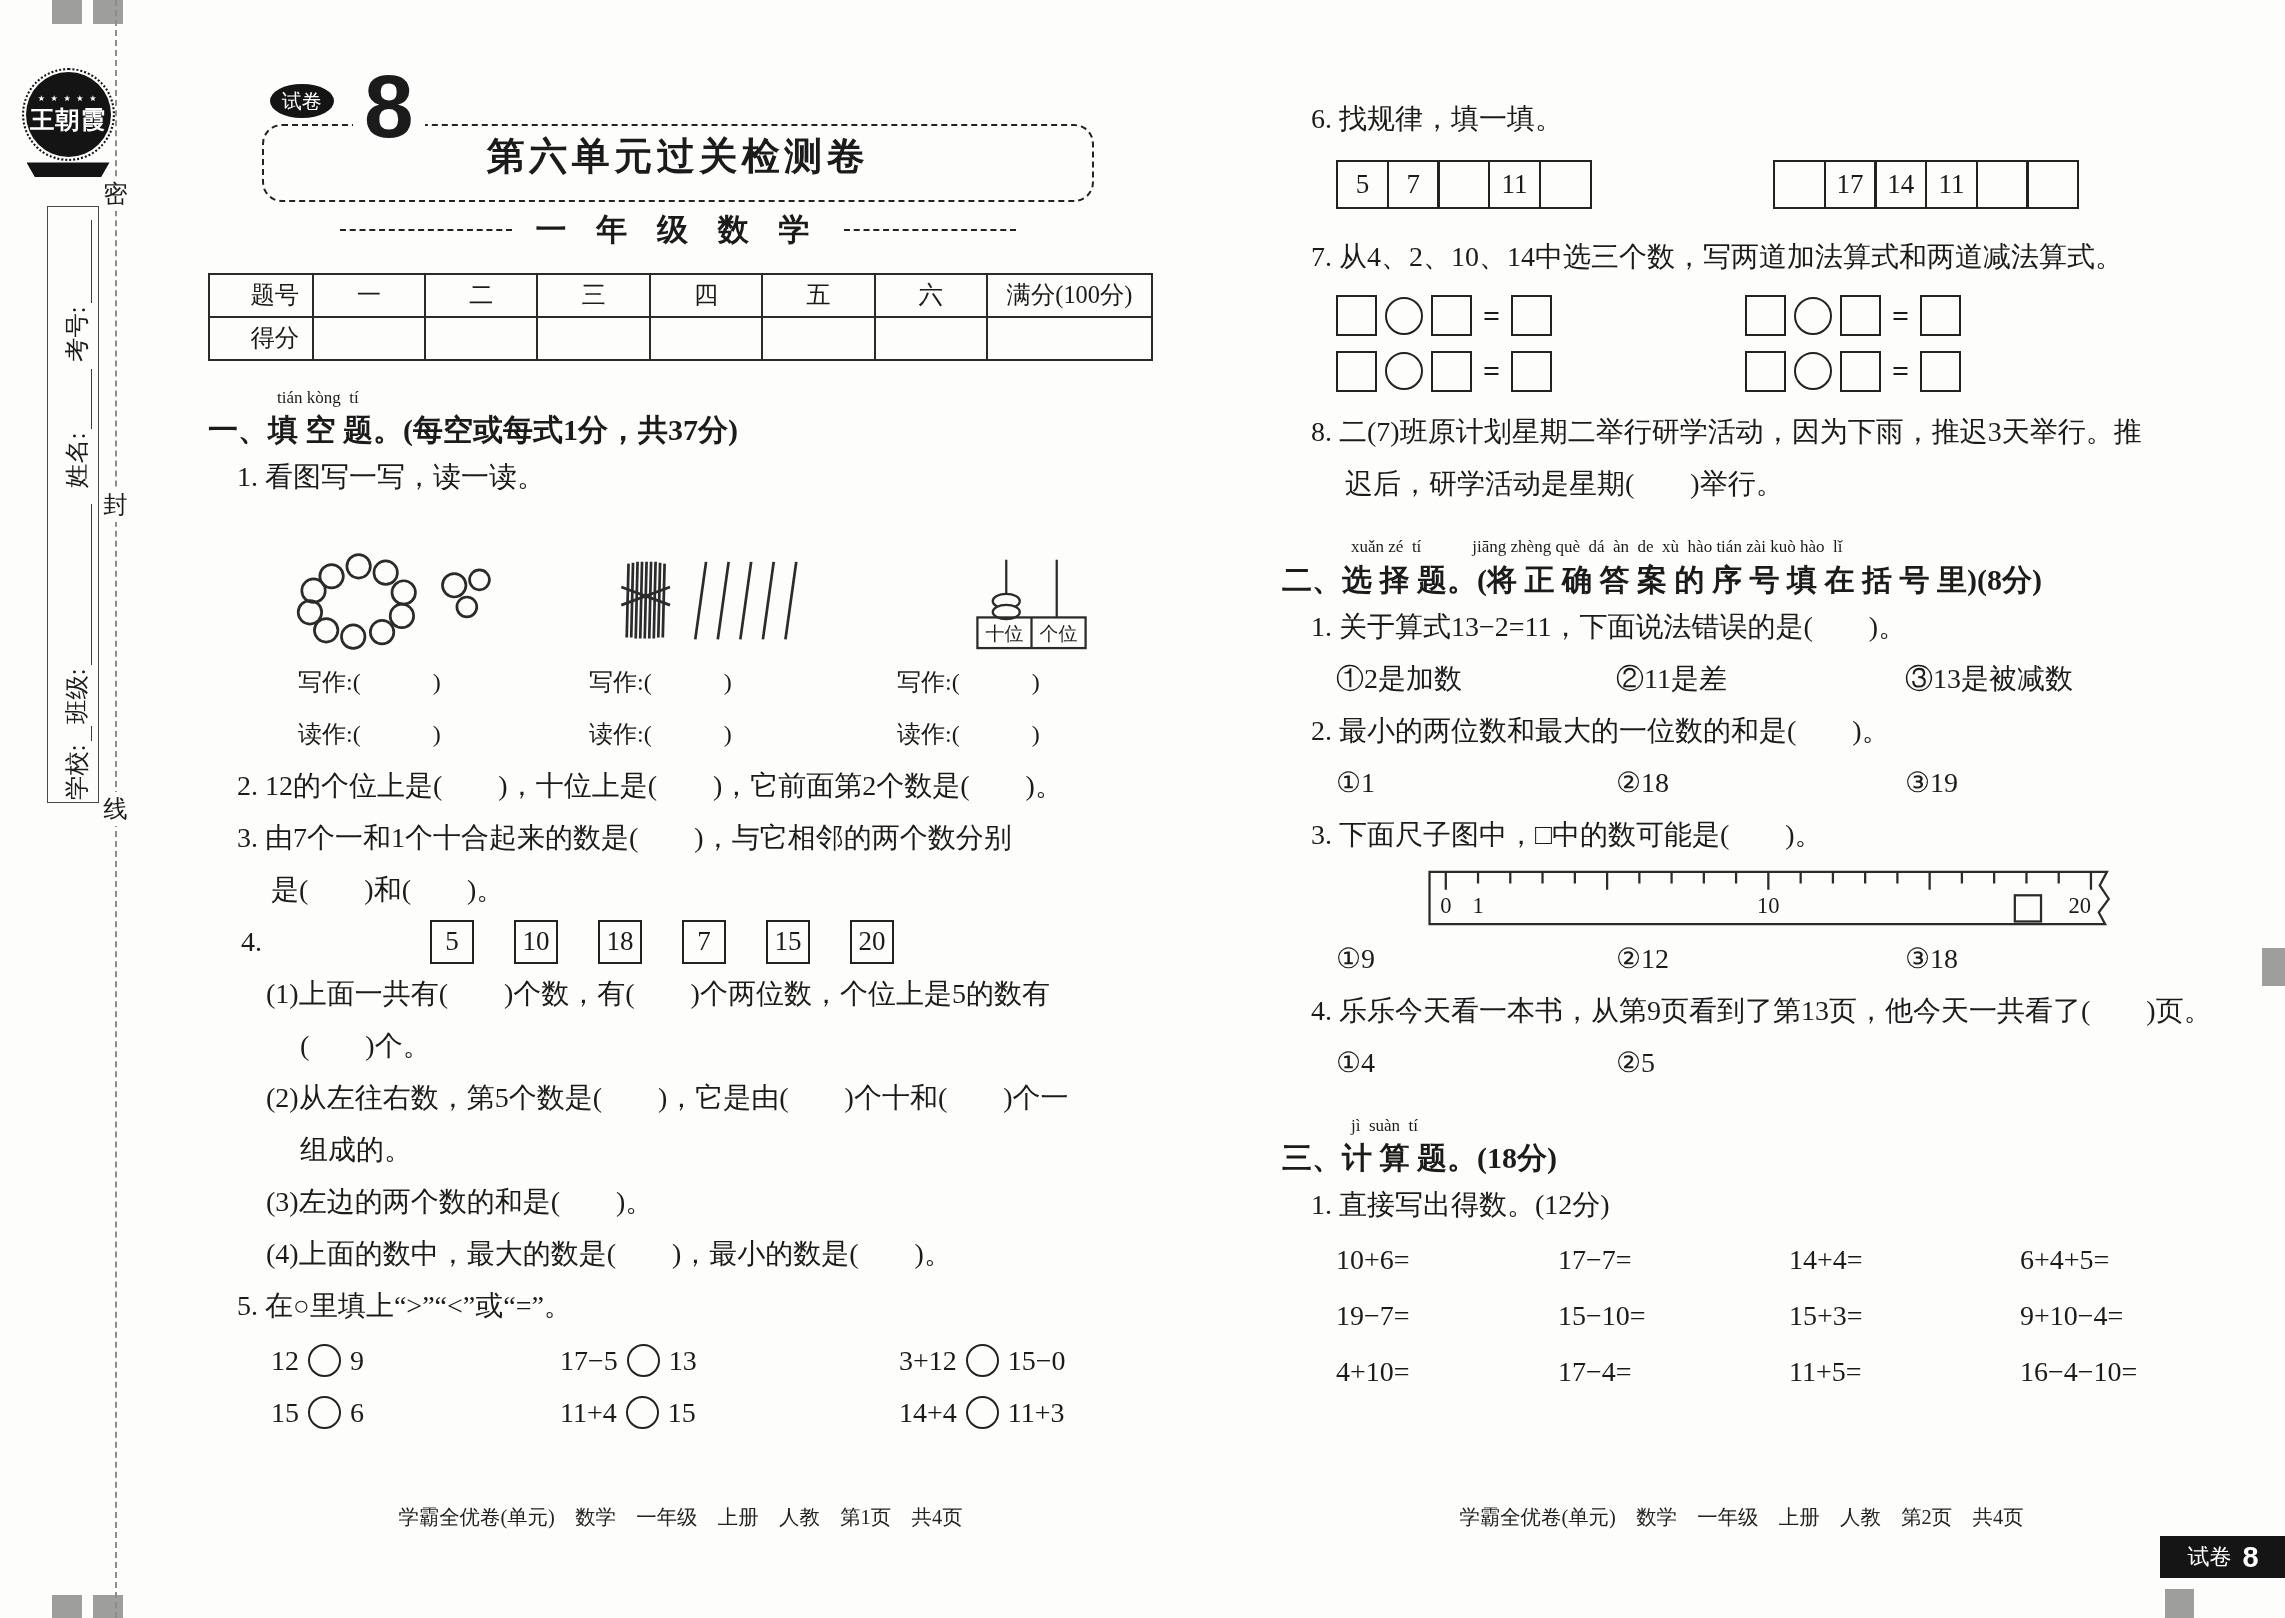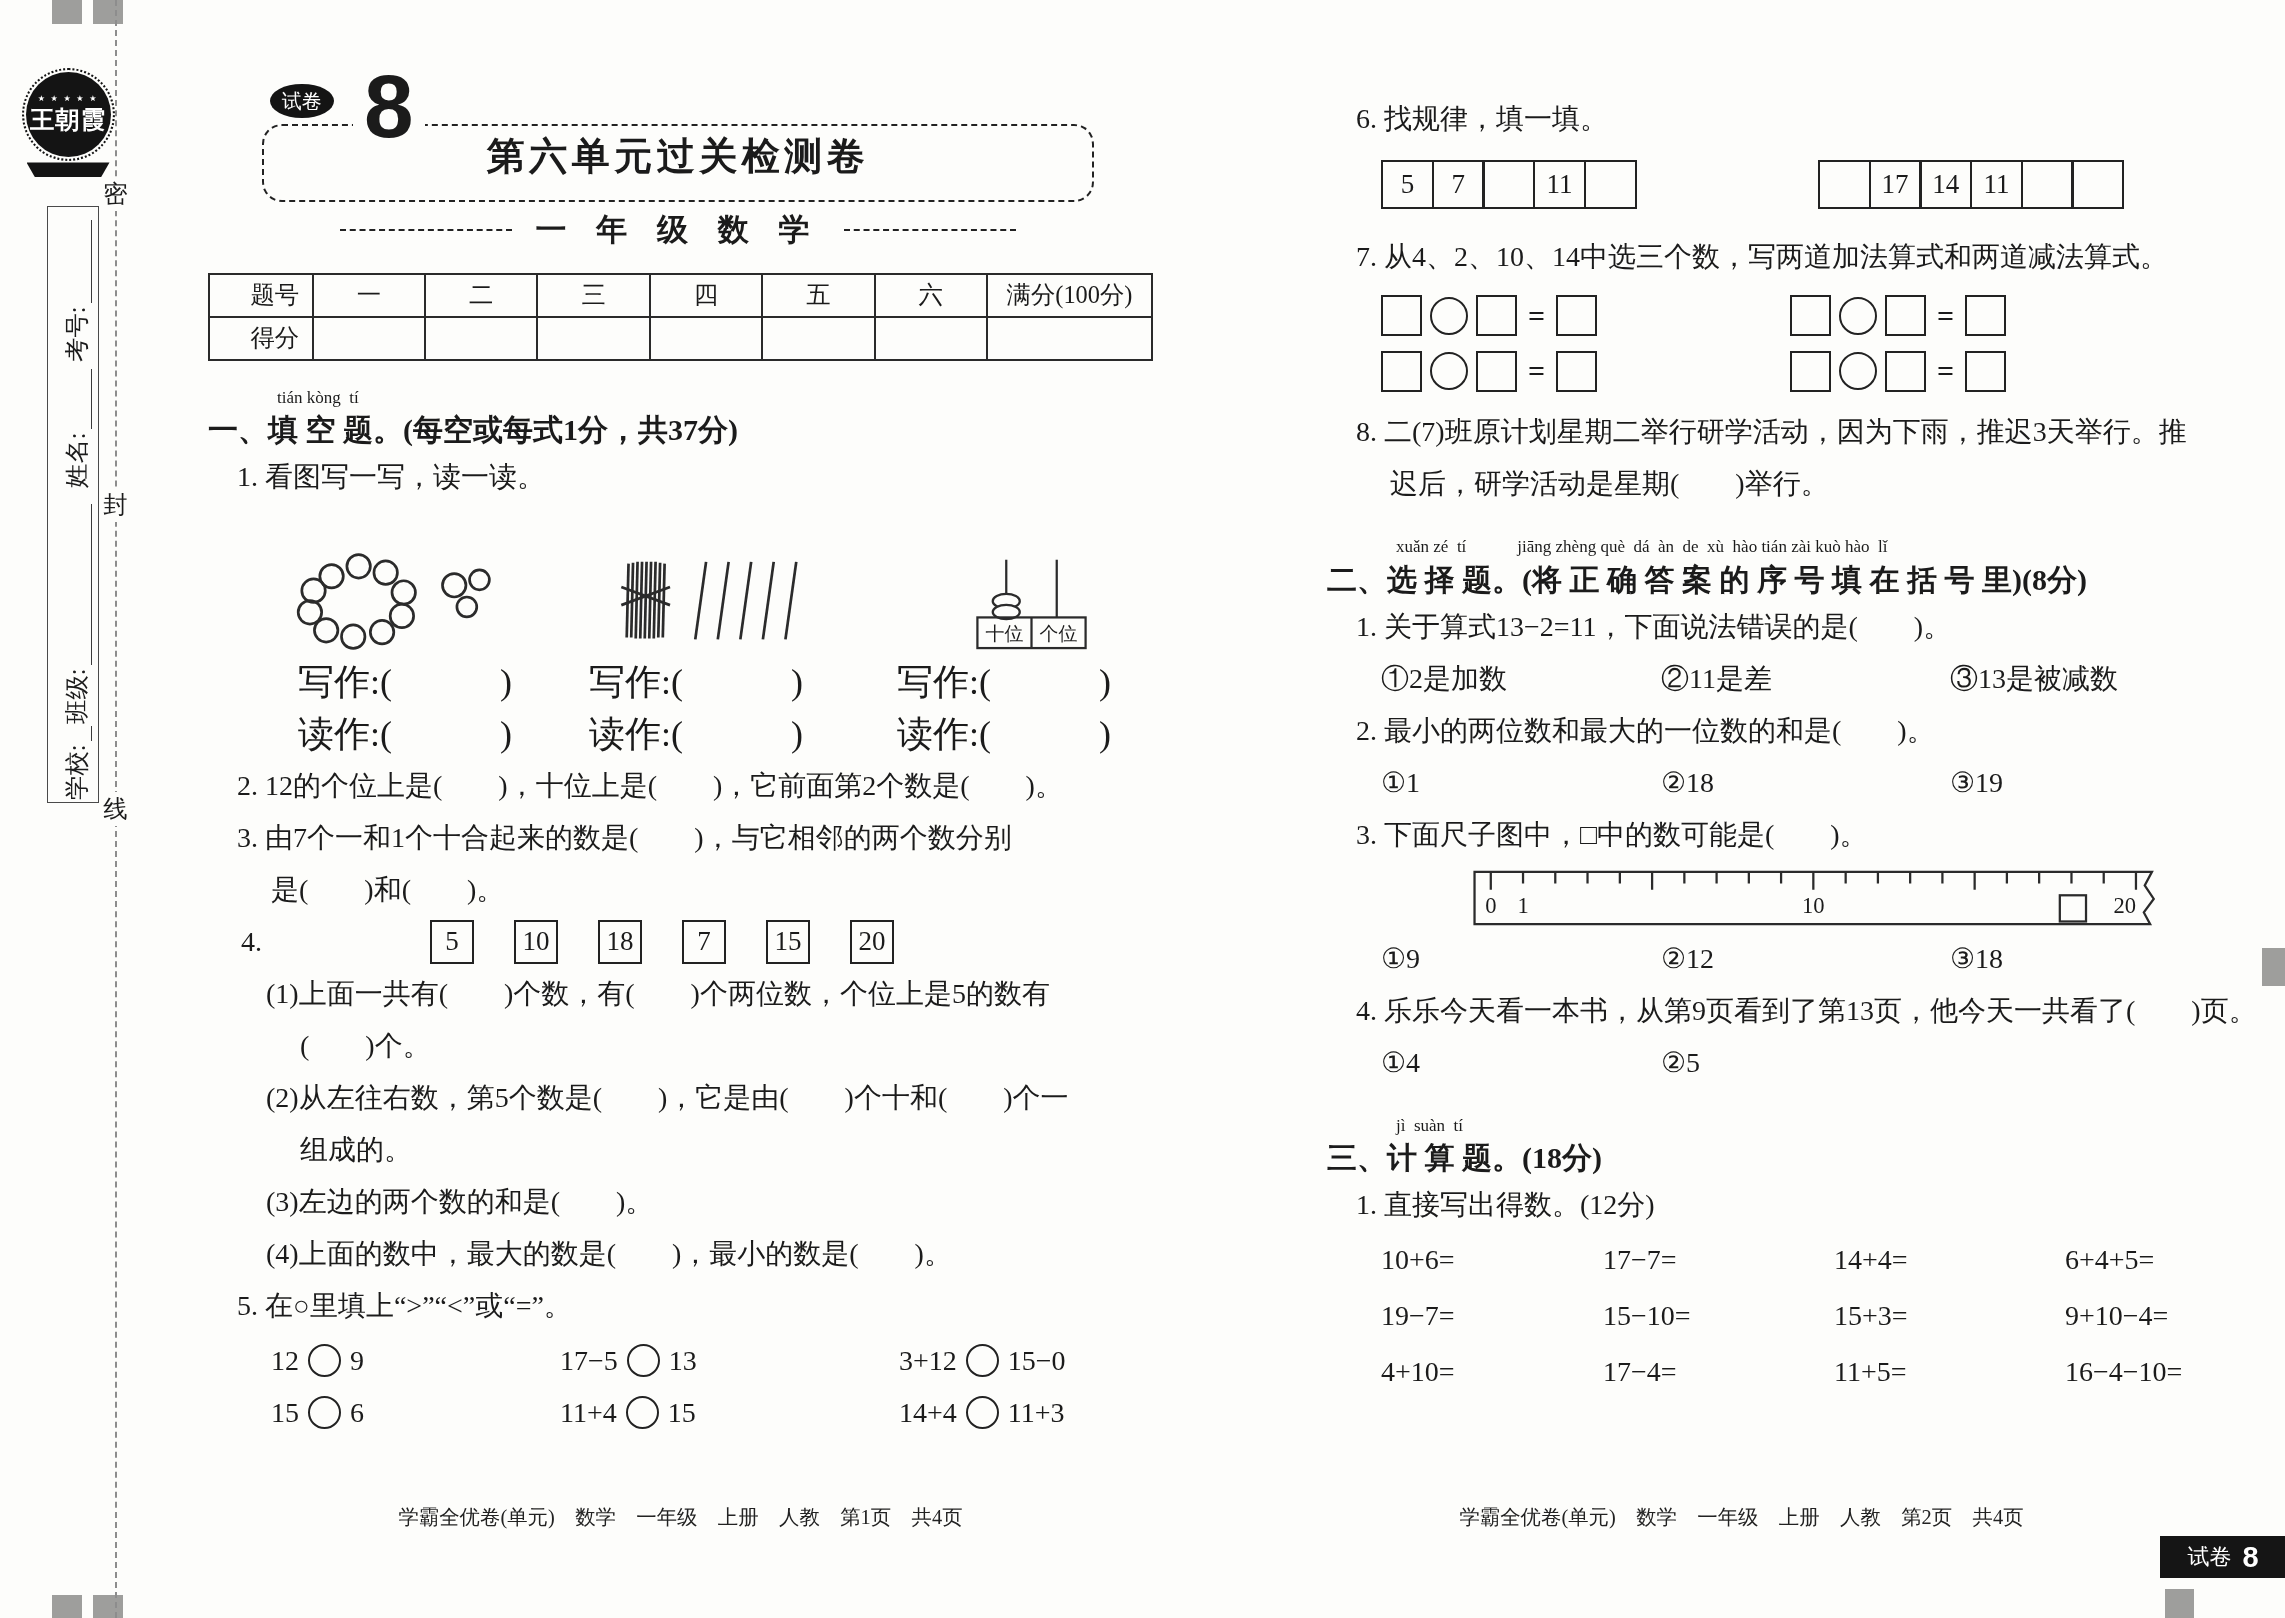--- a/index.html
+++ b/index.html
@@ -25,21 +25,21 @@
   .vfield { position:absolute; left:57px; height:40px; display:flex; align-items:center;
             transform-origin:0 0; transform:rotate(-90deg); font-size:24.4px; }
   .fline { display:inline-block; border-bottom:1.8px solid #3a3a3a; height:29px; margin-left:3.6px; }
 
   .seal-dash { position:absolute; left:115px; top:0; height:1618px; border-left:2.3px dashed #8d8d8d; }
   .seal-char { position:absolute; left:101px; width:29px; height:34px; background:#fdfdfb;
                font-size:24.4px; line-height:34px; text-align:center; z-index:2; }
 
   
   .col-left  { position:absolute; left:208px;  top:68px; width:945px; }
-  .col-right { position:absolute; left:1327px; top:68px; width:959px; }
+  .col-right { position:absolute; left:1282px; top:68px; width:959px; }
 
   
   .paper-header { position:relative; height:181px; }
   .dash-frame { position:absolute; left:54px; top:56px; width:832px; height:78px;
                 border:2.3px dashed #222; border-radius:20px; }
   .badge-oval { position:absolute; left:62px; top:16.3px; background:#141414; color:#fff;
                 border-radius:50%; font-size:20px; padding:3.6px 11.8px; z-index:3; }
   .paper-no { position:absolute; left:145px; top:-12.7px; font-size:89px; font-weight:bold;
               font-family:"Liberation Sans","DejaVu Sans",sans-serif;
               background:#fdfdfb; padding:0 11px; z-index:2; line-height:1.15; }
@@ -62,21 +62,21 @@
   .q       { font-size:28px; line-height:52px; padding-left:29px; }
   .q-cont  { font-size:28px; line-height:52px; padding-left:63px; }
   .q-sub   { font-size:28px; line-height:52px; padding-left:58px; }
   .q-sub-c { font-size:28px; line-height:52px; padding-left:92px; }
 
   
   .fig-row { display:flex; align-items:flex-end; margin:11px 0 3.6px 80px; height:138px; }
   .fig-sticks { margin-left:107px; }
   .fig-abacus { margin-left:152px; }
   .wr-row { display:grid; grid-template-columns:291px 308px auto; padding-left:90px;
-            font-size:36px; line-height:52px; }
+            font-size:24px; line-height:52px; }
 
   
   .q4-row { display:flex; align-items:center; height:52px; padding-left:33px; font-size:28px; }
   .num-boxes { display:flex; gap:40px; margin-left:168px; }
   .num-box { width:44px; height:44px; border:2.3px solid #222; display:flex;
              align-items:center; justify-content:center; font-size:27px; }
 
   
   .cmp-row { display:grid; grid-template-columns:289px 339px auto; padding-left:63px; margin-top:5.4px; }
   .cmp { display:flex; align-items:center; font-size:28px; line-height:47px; }

